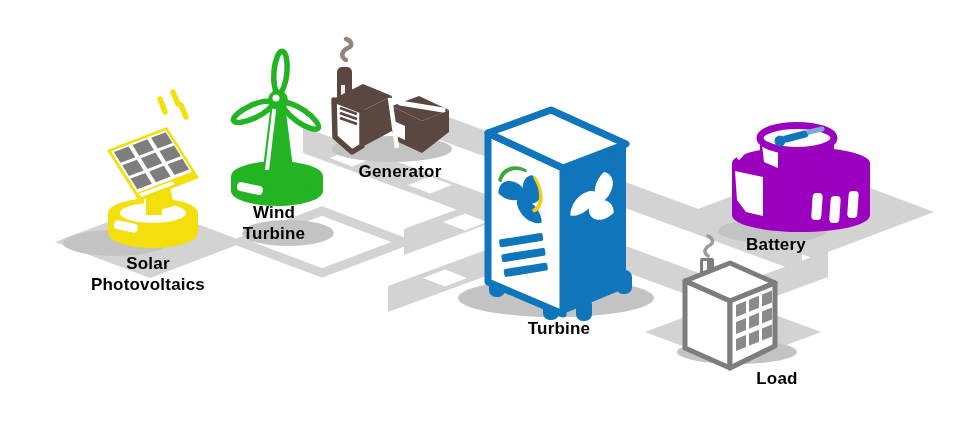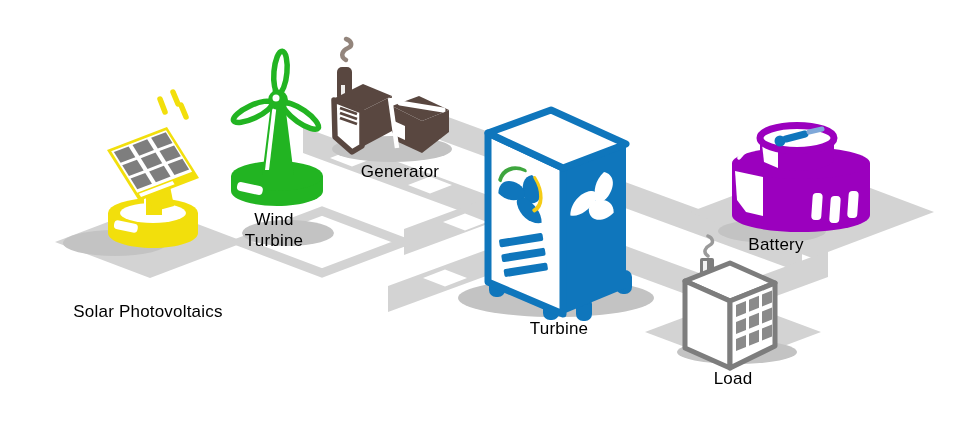--- a/index.html
+++ b/index.html
@@ -1,20 +1,20 @@
 <!DOCTYPE html>
 <html style="--road: #D3D3D3; --shadow: #C3C3C3; --solar: #F2DF0C; --wind: #22B422; --generator: #594740; --controls: #0F76BC; --battery: #9B00BE; --loadgray: #7D7D7D; --cellgray: #7E7E7E; --windowgray: #8A8A8A; --smoke: #93857C; --loadsmoke: #9A9A9A; --accentgreen: #3EA63E; --accentyellow: #F5CC16; --lightblue: #7FA8D9; --text: #000000;"><head>
 <meta charset="utf-8">
 <style>
   html,body{margin:0;padding:0;background:#ffffff;}
   #stage{position:relative;width:960px;height:423px;background:#fff;overflow:hidden;
          font-family:"Liberation Sans",sans-serif;}
   #art{position:absolute;left:0;top:0;}
   .lbl{position:absolute;transform:translateX(-50%);text-align:center;
-       font-weight:normal;font-size:17px;line-height:1.22;color:var(--text,#000);
+       font-weight:bold;font-size:17px;line-height:1.22;color:var(--text,#000);
        letter-spacing:.2px;}
   .nowrap{white-space:nowrap;}
   
   .c-road{fill:var(--road);}
   .c-roadline{fill:#fff;stroke:var(--road);stroke-width:9;}
   .c-hole{fill:#fff;}
   .c-shadow{fill:var(--shadow);}
   .c-solar{fill:var(--solar);}
   .c-wind{fill:var(--wind);}
   .c-gen{fill:var(--generator);}
@@ -230,19 +230,19 @@
         <rect class="c-win" x="13" y="17" width="10" height="12"></rect>
         <rect class="c-win" x="26" y="17" width="10" height="12"></rect>
         <rect class="c-win" x="0" y="34" width="10" height="12"></rect>
         <rect class="c-win" x="13" y="34" width="10" height="12"></rect>
         <rect class="c-win" x="26" y="34" width="10" height="12"></rect>
       </g>
     </g>
   </g>
 </svg>
 
-  <div class="lbl" style="left:148px;top:254px;width:160px;margin-top:48px;">Solar Photovoltaics</div>
-  <div class="lbl" style="left:274px;top:210px;width:96px;text-align:center;">Wind Turbine</div>
+  <div class="lbl" style="left:148px;top:254px;width:160px;">Solar Photovoltaics</div>
+  <div class="lbl" style="left:274px;top:203px;width:96px;text-align:center;">Wind Turbine</div>
   <div class="lbl nowrap" style="left:400px;top:162px;">Generator</div>
   <div class="lbl nowrap" style="left:559px;top:319px;">Turbine</div>
   <div class="lbl nowrap" style="left:776px;top:235px;">Battery</div>
-  <div class="lbl nowrap" style="left:733px;top:369px;">Load</div>
+  <div class="lbl nowrap" style="left:777px;top:369px;">Load</div>
 </div>
 
 </body></html>

